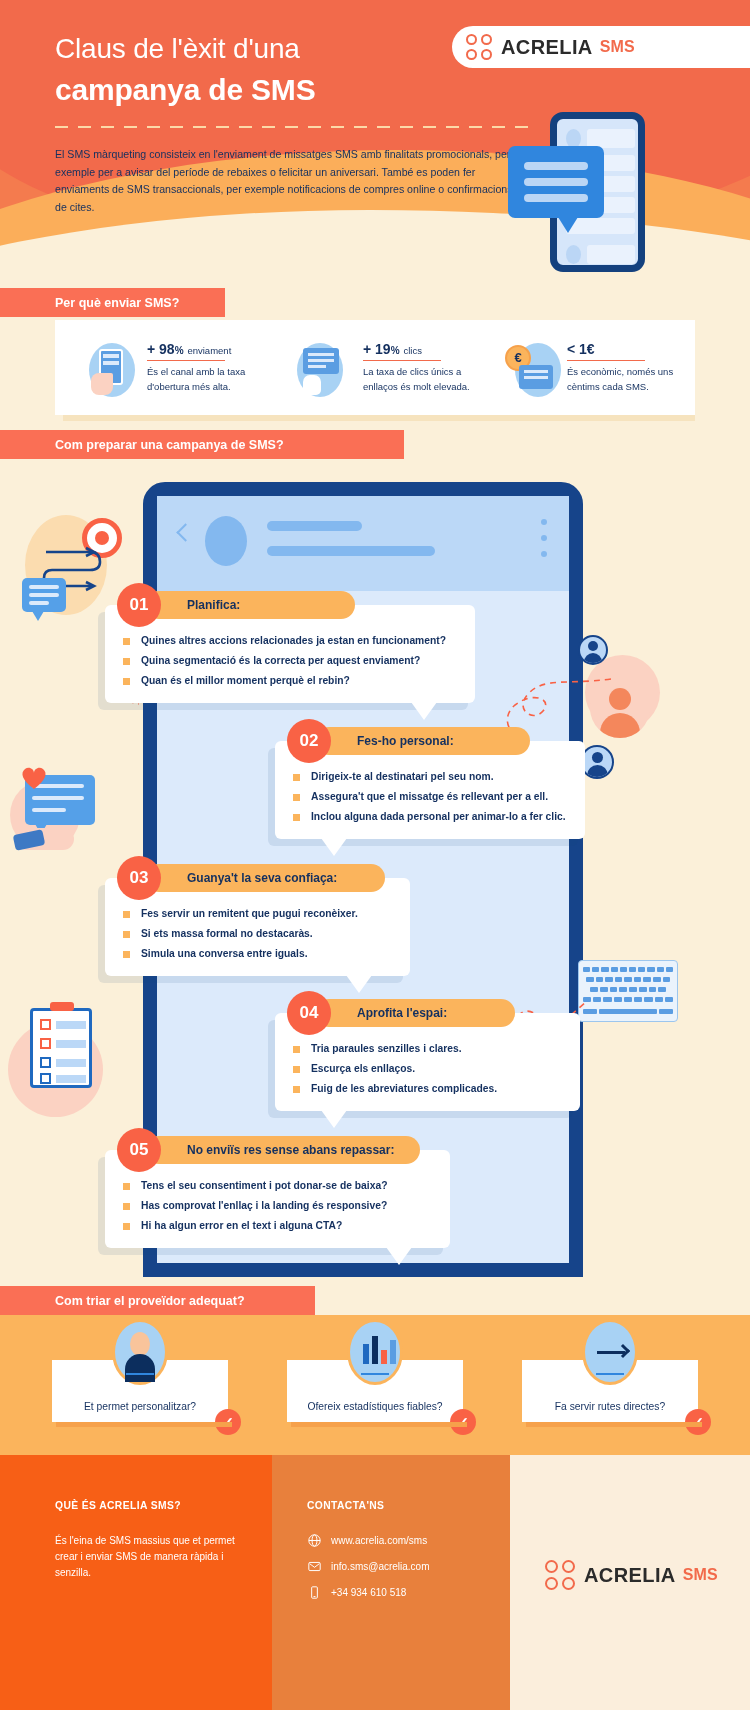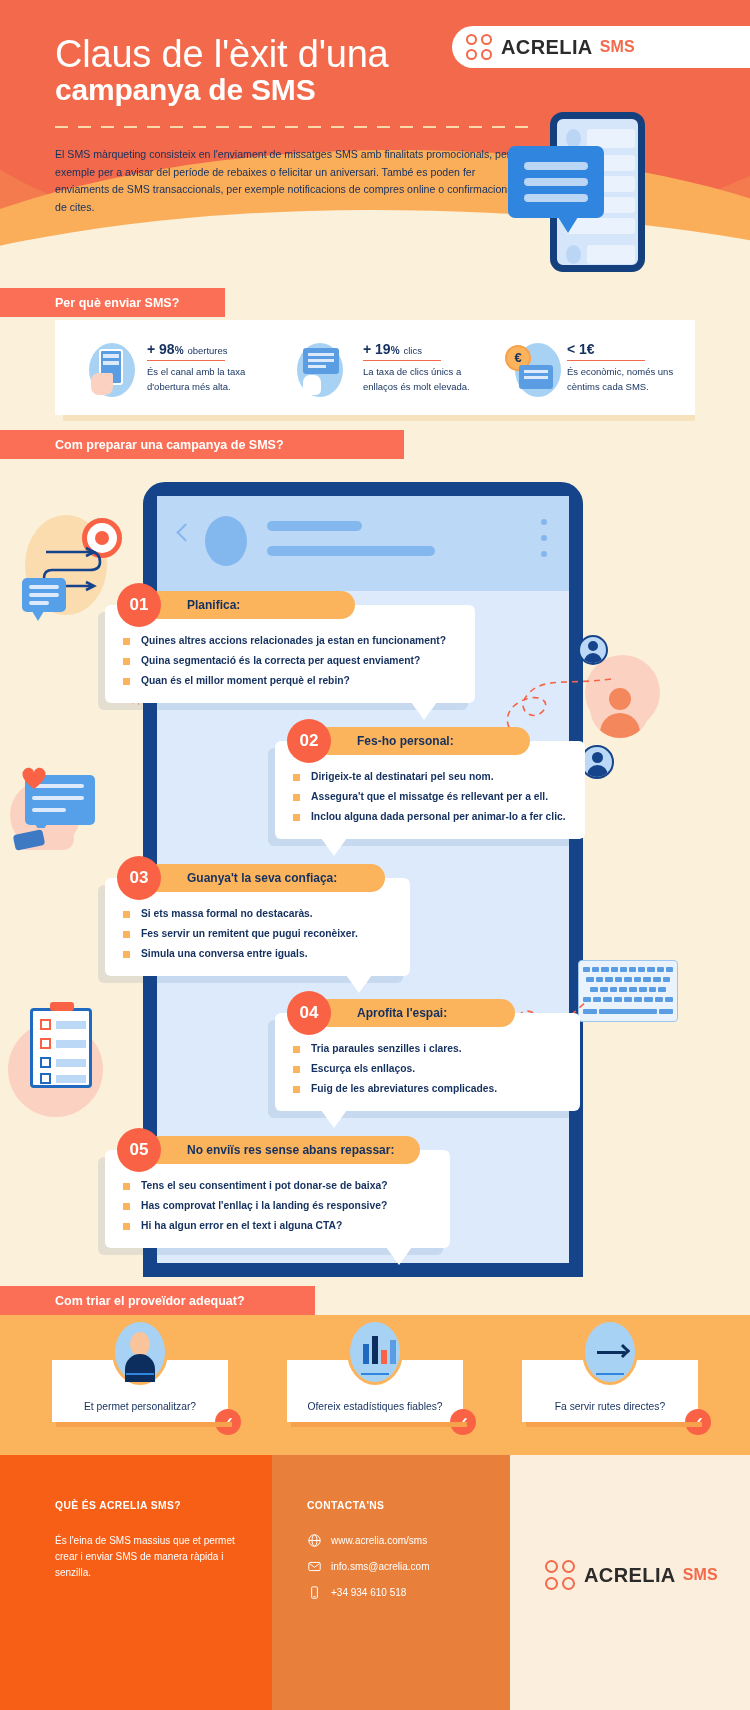--- a/index.html
+++ b/index.html
@@ -20,21 +20,21 @@
   .hdr-blob-b {
     position:absolute; left:-220px; top:150px; width:1180px; height:330px;
     background:#FBAE5A; border-radius:55% 50% 0 0 / 80% 70% 0 0;
   }
   .hdr-blob-c {
     position:absolute; left:-260px; top:210px; width:1260px; height:250px;
     background:#FBF0D9; border-radius:50% 50% 0 0 / 75% 60% 0 0;
   }
   .hdr-inner { position:absolute; left:0; top:0; width:750px; height:290px; }
   .title-l1 {
-    position:absolute; left:55px; top:33px; font-size:38px; color:#FFFFFF;
+    position:absolute; left:55px; top:33px; font-size:28px; color:#FFFFFF;
     font-weight:400; letter-spacing:-0.2px;
   }
   .title-l2 {
     position:absolute; left:55px; top:73px; font-size:30px; color:#FFFFFF;
     font-weight:700; letter-spacing:-0.2px;
   }
   .dash-rule {
     position:absolute; left:55px; top:126px; width:480px; height:2px;
     background:repeating-linear-gradient(to right,#FCD9A8 0 13px,transparent 13px 23px);
   }
@@ -253,21 +253,21 @@
     <div class="stat-ill">
       <div class="stat-oval"></div>
       <div style="position:absolute;left:14px;top:6px;width:24px;height:36px;background:#5A9DE2;border:2px solid #fff;border-radius:3px;"></div>
       <div style="position:absolute;left:18px;top:11px;width:16px;height:4px;background:#DCEAFB;"></div>
       <div style="position:absolute;left:18px;top:18px;width:16px;height:4px;background:#DCEAFB;"></div>
       <div style="position:absolute;left:6px;top:30px;width:22px;height:22px;background:#FBD2C2;border-radius:8px 2px 8px 8px;"></div>
     </div>
     <div class="stat-txt">
       <div class="stat-head">
         <span>+ 98</span><span class="unit">%</span>
-        <span class="lbl">obertures</span>
+        <span class="lbl">enviament</span>
       </div>
       <div class="stat-rule"></div>
       <div class="stat-desc">És el canal amb la taxa d'obertura més alta.</div>
     </div>
   </div>
 
   <div class="stat" style="margin-left:18px; width:200px;gap:16px;">
     <div class="stat-ill">
       <div class="stat-oval"></div>
       <div style="position:absolute;left:10px;top:5px;width:36px;height:26px;background:#5A9DE2;border-radius:3px;"></div>
@@ -464,22 +464,22 @@
         <li>Inclou alguna dada personal per animar-lo a fer clic.</li>
       </ul>
       <div class="step-ribbon" style="width:215px;">Fes-ho personal:</div>
       <div class="step-num">02</div>
     </div>
   </div>
 
   <div class="step tail-r" style="left:105px;top:418px;width:305px;">
     <div class="step-card">
       <ul class="step-list">
+        <li>Fes servir un remitent que pugui reconèixer.</li>
         <li>Si ets massa formal no destacaràs.</li>
-        <li>Fes servir un remitent que pugui reconèixer.</li>
         <li>Simula una conversa entre iguals.</li>
       </ul>
       <div class="step-ribbon" style="width:240px;">Guanya't la seva confiaça:</div>
       <div class="step-num">03</div>
     </div>
   </div>
 
   <div class="step tail-l" style="left:275px;top:553px;width:305px;">
     <div class="step-card">
       <ul class="step-list">

